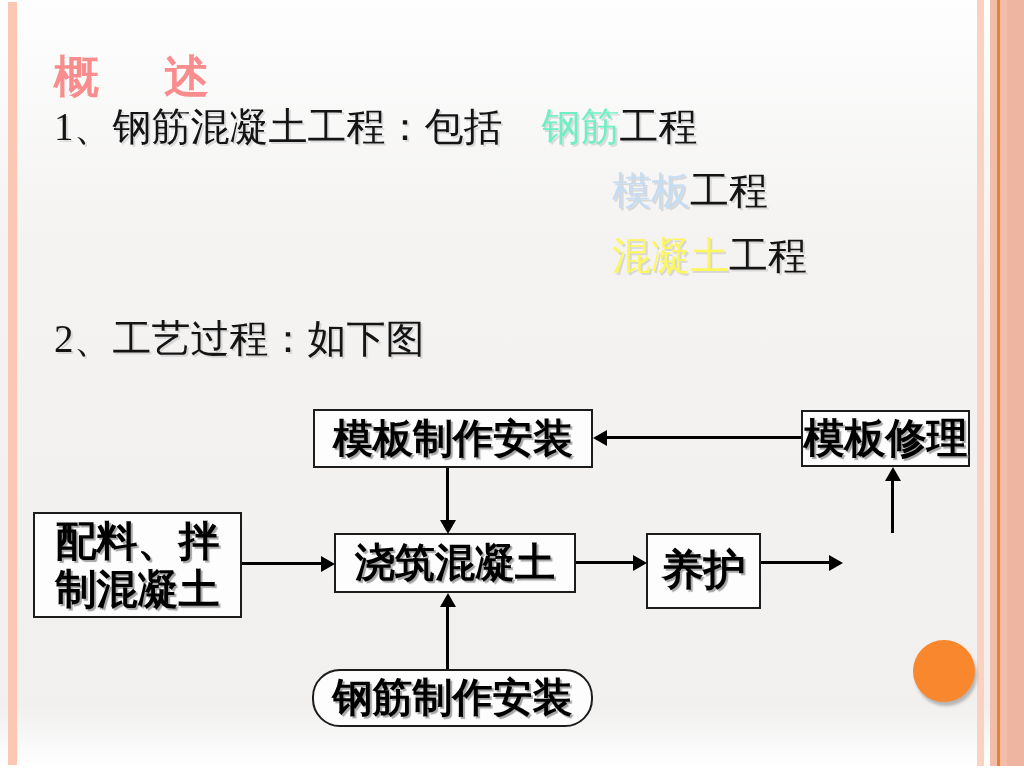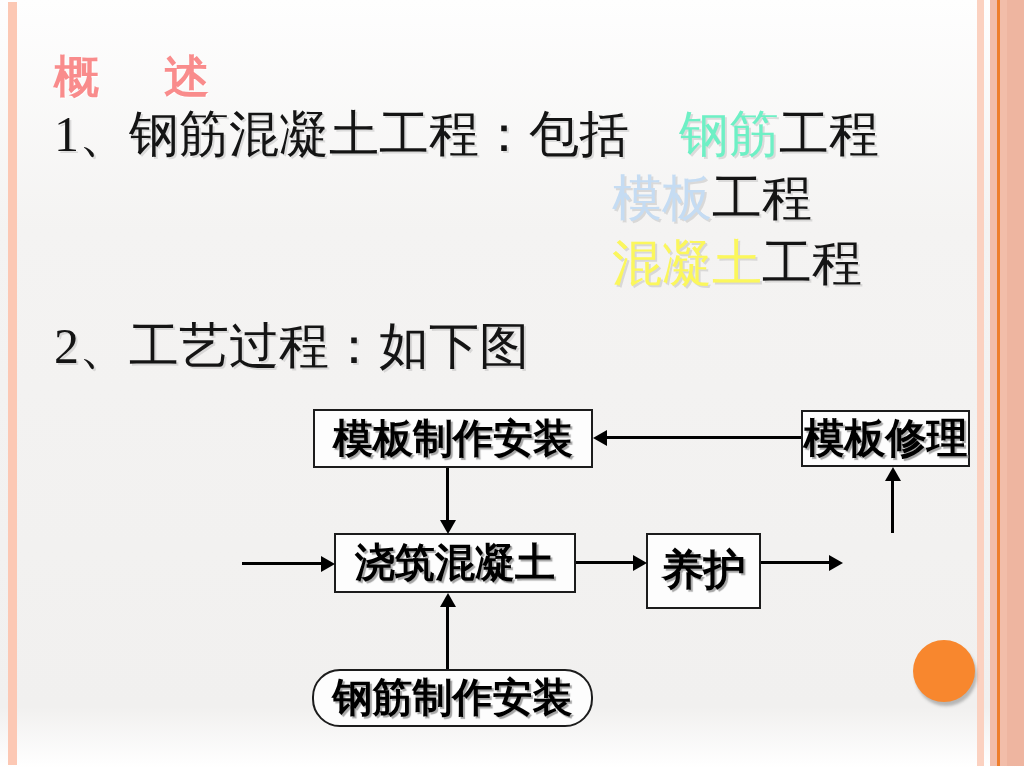--- a/index.html
+++ b/index.html
@@ -13,21 +13,21 @@
   .stripes-right{position:absolute;left:977px;top:0;width:47px;height:766px;}
   .sr-thin{position:absolute;left:0;top:0;width:7px;height:100%;background:#fbd1c0;}
   .sr-band{position:absolute;left:13px;top:0;width:34px;height:100%;background:#f2bda9;}
   .sr-dark{position:absolute;left:30px;top:0;width:17px;height:100%;background:#eeb5a0;}
   .sr-line{position:absolute;left:20px;top:0;width:3px;height:100%;background:#ee7e2c;}
 
   
   .title{position:absolute;left:54px;top:55px;font-size:45px;font-weight:bold;
          color:#f98c8c;letter-spacing:10px;white-space:pre;line-height:1;
          text-shadow:1px 1px 0 rgba(255,255,255,0.9);}
-  .bodyline{position:absolute;color:#141414;font-size:50px;line-height:1.2;white-space:pre;
+  .bodyline{position:absolute;color:#141414;font-size:39px;line-height:1.2;white-space:pre;
             text-shadow:2px 2px 0 rgba(165,165,165,0.35);}
   .l1{left:54px;top:104px;}
   .l2{left:612px;top:168px;}
   .l3{left:612px;top:233px;}
   .l4{left:54px;top:316px;}
   .c-rebar{color:#6ef0c5;}
   .c-formwork{color:#c5dcf3;}
   .c-concrete{color:#fbf75c;}
 
   
@@ -72,20 +72,24 @@
   <div class="bodyline l1"><span>1、钢筋混凝土工程：包括　</span><span class="c-rebar">钢筋</span><span>工程</span></div>
 
   <div class="bodyline l2"><span class="c-formwork">模板</span><span>工程</span></div>
 
   <div class="bodyline l3"><span class="c-concrete">混凝土</span><span>工程</span></div>
 
   <div class="bodyline l4">2、工艺过程：如下图</div>
 
   <div class="box bx-a">模板制作安装</div>
   <div class="box bx-b">模板修理</div>
+  <div class="box bx-c">
+    <span>配料、拌</span>
+    <span>制混凝土</span>
+  </div>
   <div class="box bx-d">浇筑混凝土</div>
   <div class="box bx-e">养护</div>
   <div class="box bx-g">钢筋制作安装</div>
 
   <div class="hline" style="left:605px;top:436px;width:196px;"></div>
   <div class="head head-left" style="left:593px;top:430px;"></div>
 
   <div class="vline" style="left:446px;top:468px;height:53px;"></div>
   <div class="head head-down" style="left:440px;top:520px;"></div>
 

